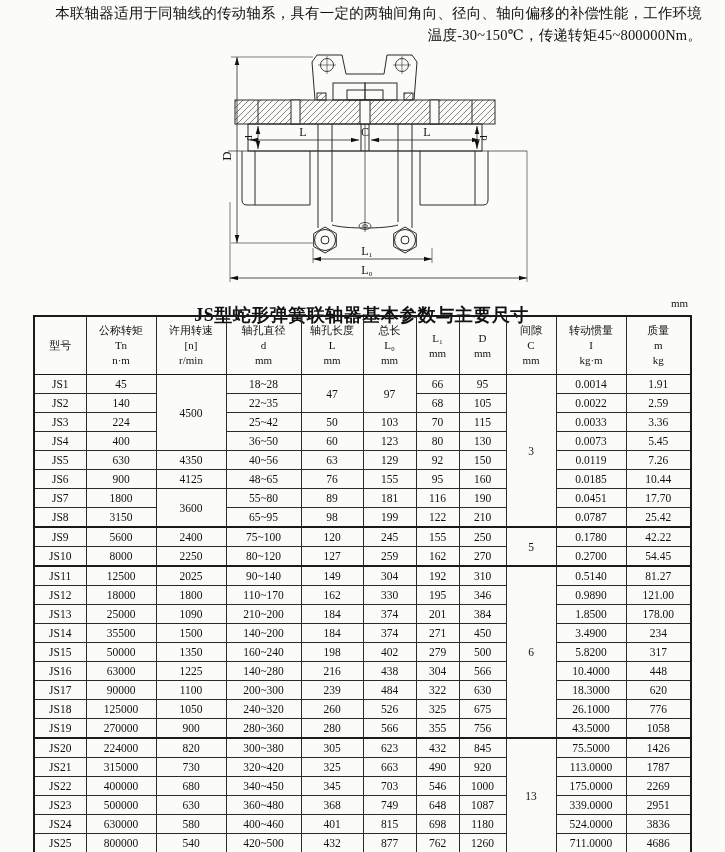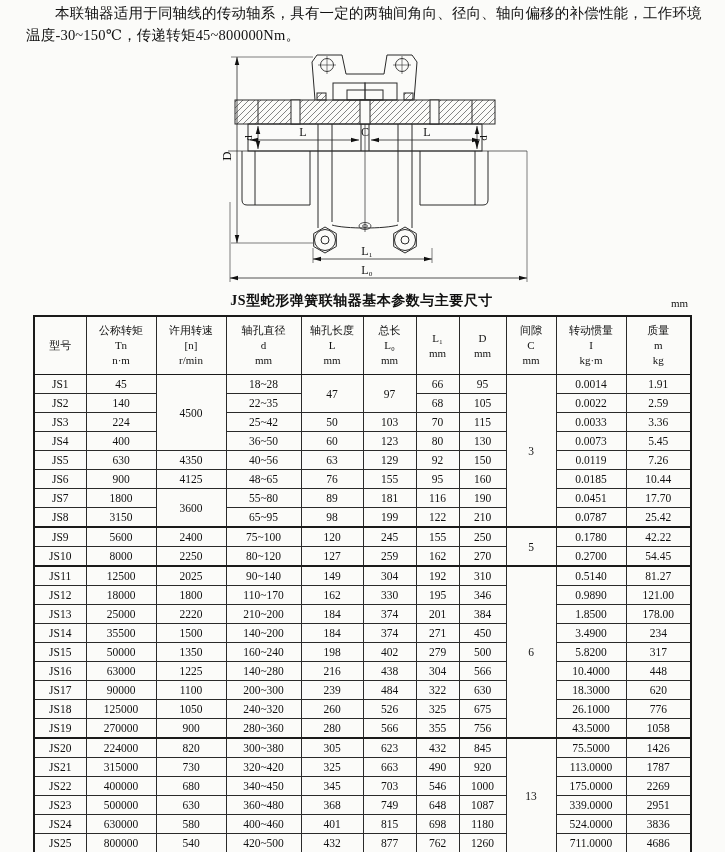--- a/index.html
+++ b/index.html
@@ -3,26 +3,26 @@
 <meta charset="utf-8">
 <style>
   html,body{margin:0;padding:0;}
   body{
     width:725px;height:852px;position:relative;overflow:hidden;
     background:#fbfbf9;color:#111;
     font-family:"Liberation Serif","DejaVu Serif",serif;
   }
   .intro{
     position:absolute;top:2px;left:26px;width:676px;margin:0;
-    font-size:14.5px;line-height:22px;text-indent:2em;letter-spacing:0.2px;
+    font-size:14.5px;line-height:22px;text-indent:2em;letter-spacing:0.2px;text-align:right;
   }
   .figure{position:absolute;left:195px;top:52px;width:340px;height:240px;}
   .figure svg{display:block;}
   .title-row{position:absolute;top:291px;left:33px;width:657px;height:20px;text-align:center;}
-  .table-title{display:inline-block;margin:0;font-size:14px;font-weight:700;letter-spacing:0.5px;}
+  .table-title{display:inline-block;margin:12px;font-size:18px;font-weight:700;letter-spacing:0.5px;}
   .unit-note{position:absolute;right:2px;bottom:2px;font-size:11px;}
   table{
     position:absolute;top:315px;left:33px;width:657px;
     border-collapse:collapse;table-layout:fixed;
     border:2px solid #1a1a1a;
   }
   th,td{
     border:1px solid #2a2a2a;text-align:center;vertical-align:middle;
     font-weight:normal;padding:0;overflow:hidden;white-space:nowrap;
   }
@@ -344,21 +344,21 @@
           <td>162</td>
           <td>330</td>
           <td>195</td>
           <td>346</td>
           <td>0.9890</td>
           <td>121.00</td>
         </tr>
         <tr>
           <td>JS13</td>
           <td>25000</td>
-          <td>2220</td>
+          <td>1090</td>
           <td>210~200</td>
           <td>184</td>
           <td>374</td>
           <td>201</td>
           <td>384</td>
           <td>1.8500</td>
           <td>178.00</td>
         </tr>
         <tr>
           <td>JS14</td>

